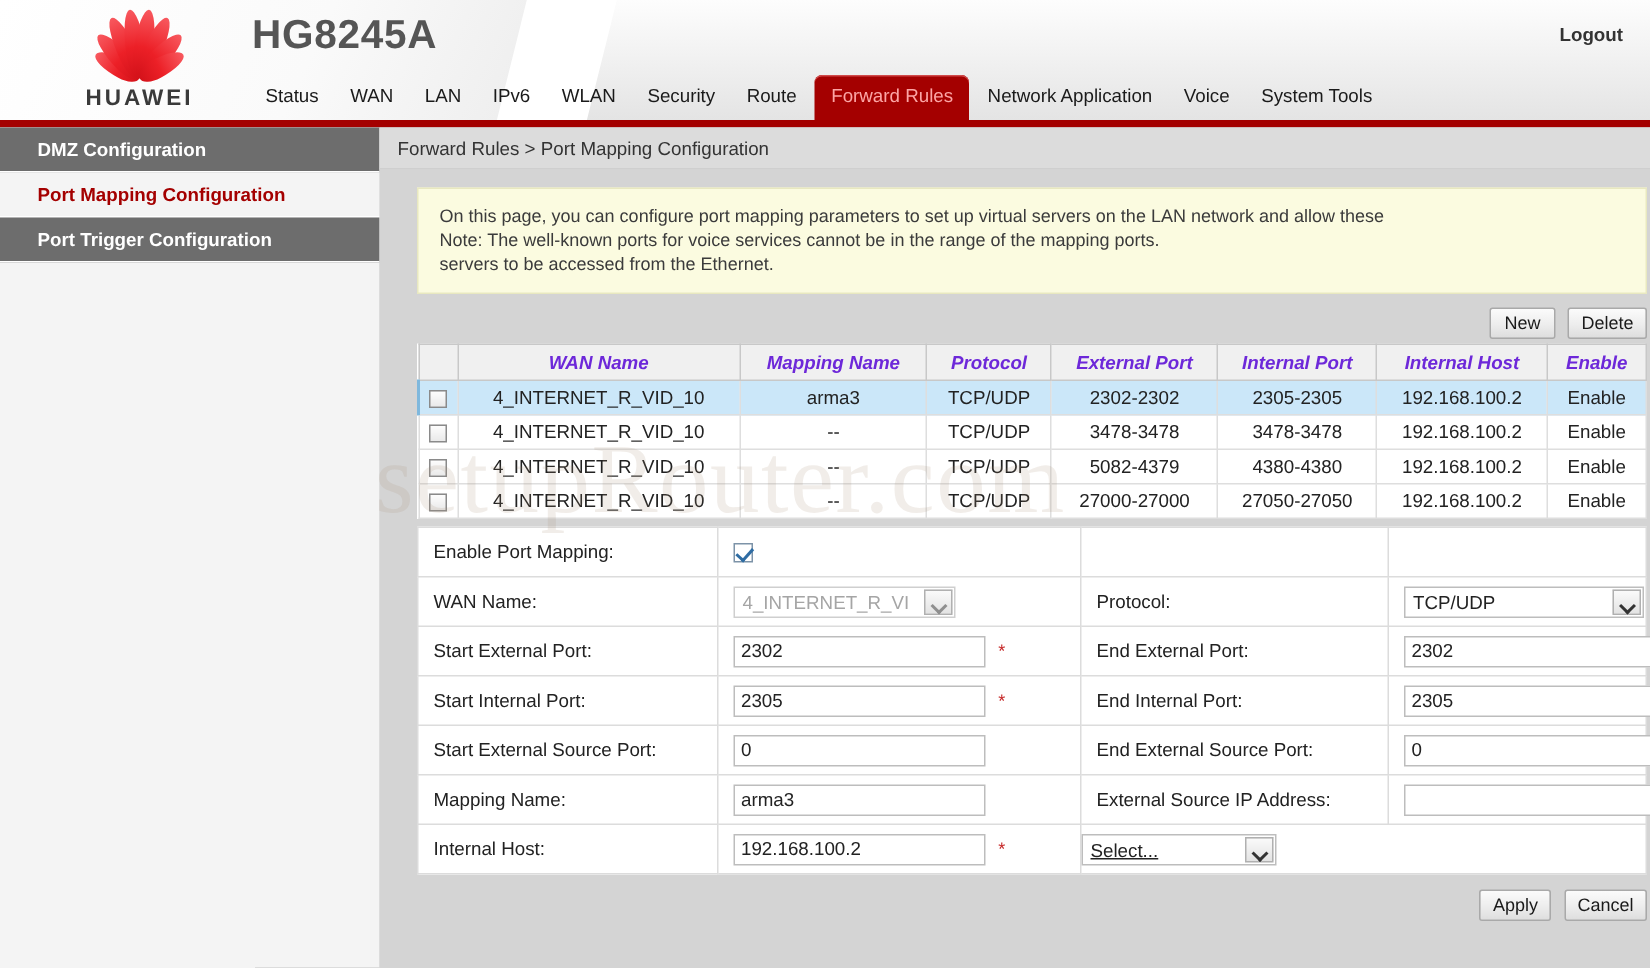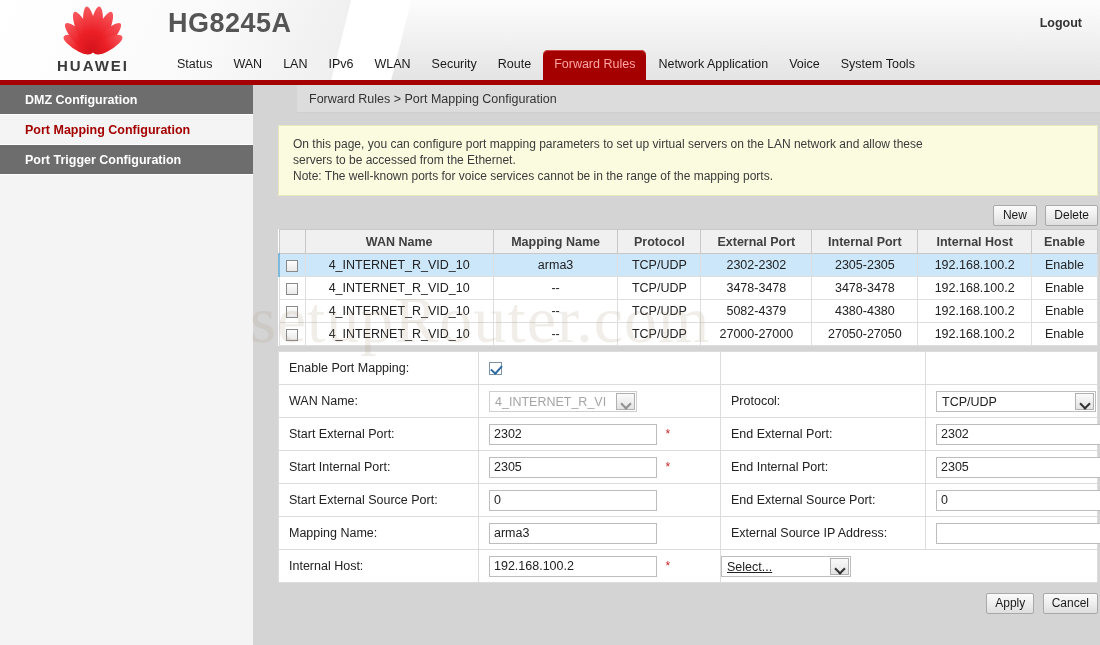--- a/index.html
+++ b/index.html
@@ -108,21 +108,20 @@
   .content {
     position:absolute; left:253px; top:0; right:0; height:560px;
     background:#d4d4d4;
   }
   .breadcrumb {
     height:28px; line-height:28px;
     background:#dcdcdc;
     padding-left:12px;
     font-size:12.5px; color:#333;
     border-bottom:1px solid #cfcfcf;
-    margin-left:44px;
   }
 
   .panel {
     position:absolute; left:25px; top:40px; width:820px;
   }
   .notice {
     background:#fbfbe0;
     border:1px solid #e8e8c0;
     padding:10px 12px 11px 14px;
     font-size:12px; line-height:16px; color:#3b3b3b;
@@ -144,24 +143,25 @@
     cursor:pointer;
     text-align:center;
     line-height:14px;
   }
 
   
   table.grid { border-collapse:collapse; width:100%; background:#fff; margin-top:4px; }
   table.grid th {
     background:#f0f0f0;
     border:1px solid #c8c8c8;
-    font-size:12.5px; font-weight:bold; color:#404040;
+    font-size:12.5px; font-weight:bold; color:#6d28d9;
     height:24px; padding:0 6px;
     text-align:center;
     white-space:nowrap;
+    font-style:italic;
   }
   table.grid td {
     border:1px solid #dedede;
     height:23px; padding:0 6px;
     font-size:12.5px; color:#222;
     text-align:center;
     white-space:nowrap;
   }
   table.grid tr.selected td { background:#cbe7f9; }
   table.grid tr.selected td.cb { background:#cbe7f9; border-left:2px solid #7fb8dd; }
@@ -296,22 +296,22 @@
       <div class="side-item">Port Trigger Configuration</div>
     </div>
 
   <div class="content">
     <div class="breadcrumb">Forward Rules &gt; Port Mapping Configuration</div>
 
     <div class="panel">
 
       <div class="notice">
         <div>On this page, you can configure port mapping parameters to set up virtual servers on the LAN network and allow these</div>
+        <div>Note: The well-known ports for voice services cannot be in the range of the mapping ports.</div>
         <div>servers to be accessed from the Ethernet.</div>
-        <div>Note: The well-known ports for voice services cannot be in the range of the mapping ports.</div>
       </div>
 
       <div class="btn-row">
         <span class="btn">New</span>
         <span class="btn">Delete</span>
       </div>
 
       <table class="grid">
         <thead>
             <tr id="grid-head">

